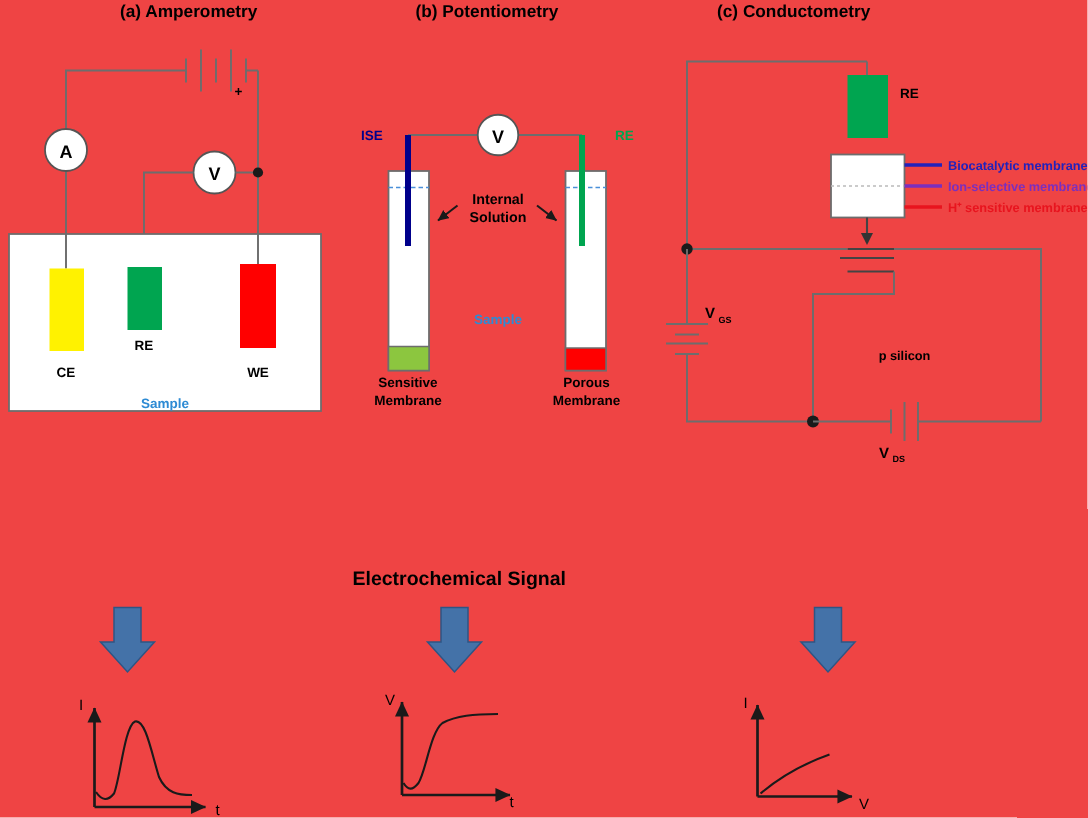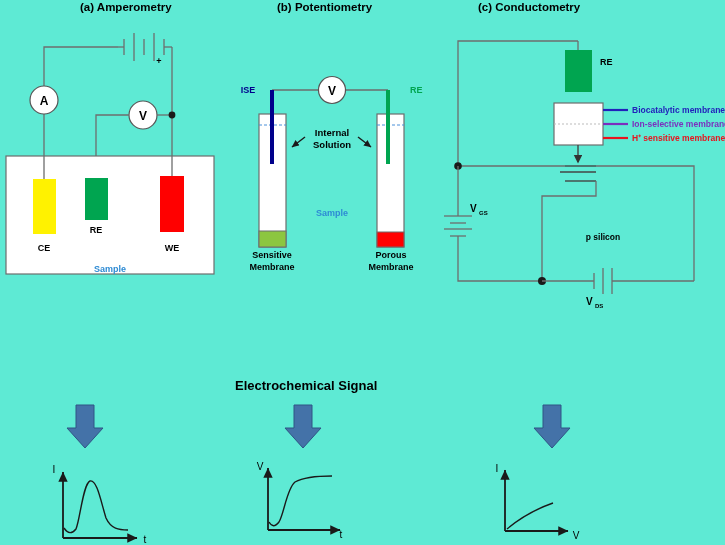--- a/index.html
+++ b/index.html
@@ -7,21 +7,21 @@
     padding: 0;
     background: #ffffff;
   }
   body {
     font-family: "Liberation Sans", sans-serif;
   }
   #page {
     position: relative;
     width: 725px;
     height: 545px;
-    background: #5eead4;
+    background: #ef4444;
     overflow: hidden;
   }
   .svg-layer {
     position: absolute;
     left: 0;
     top: 0;
     width: 725px;
     height: 545px;
   }
   .panel-title {

